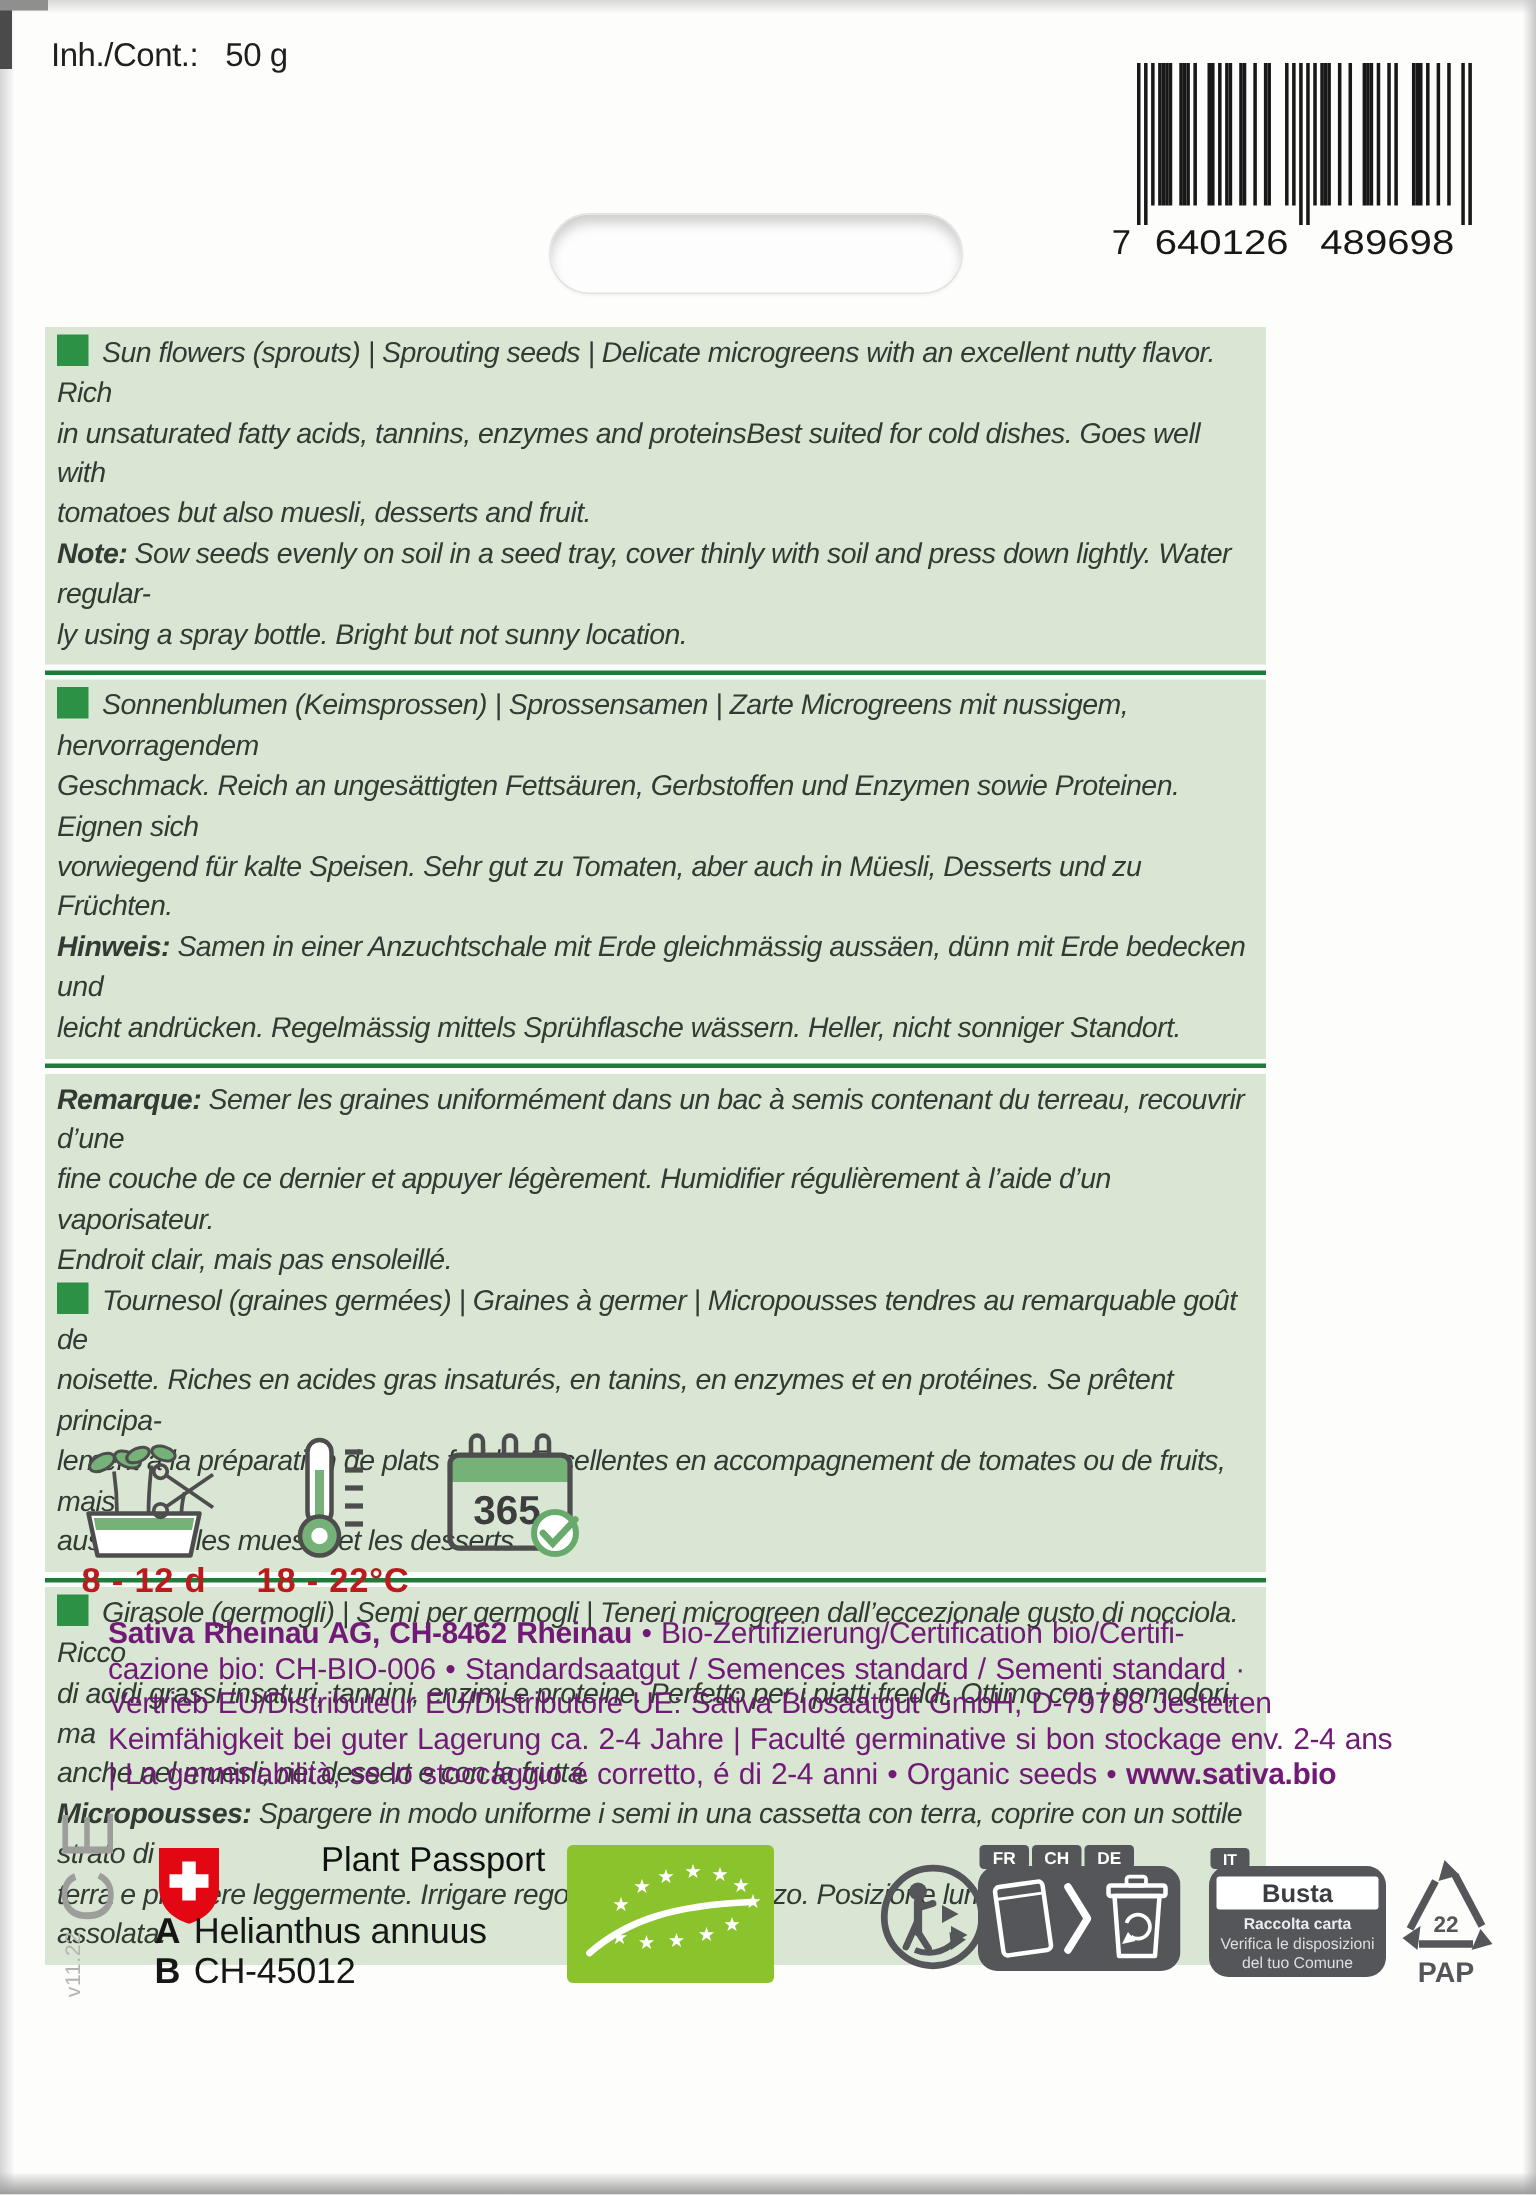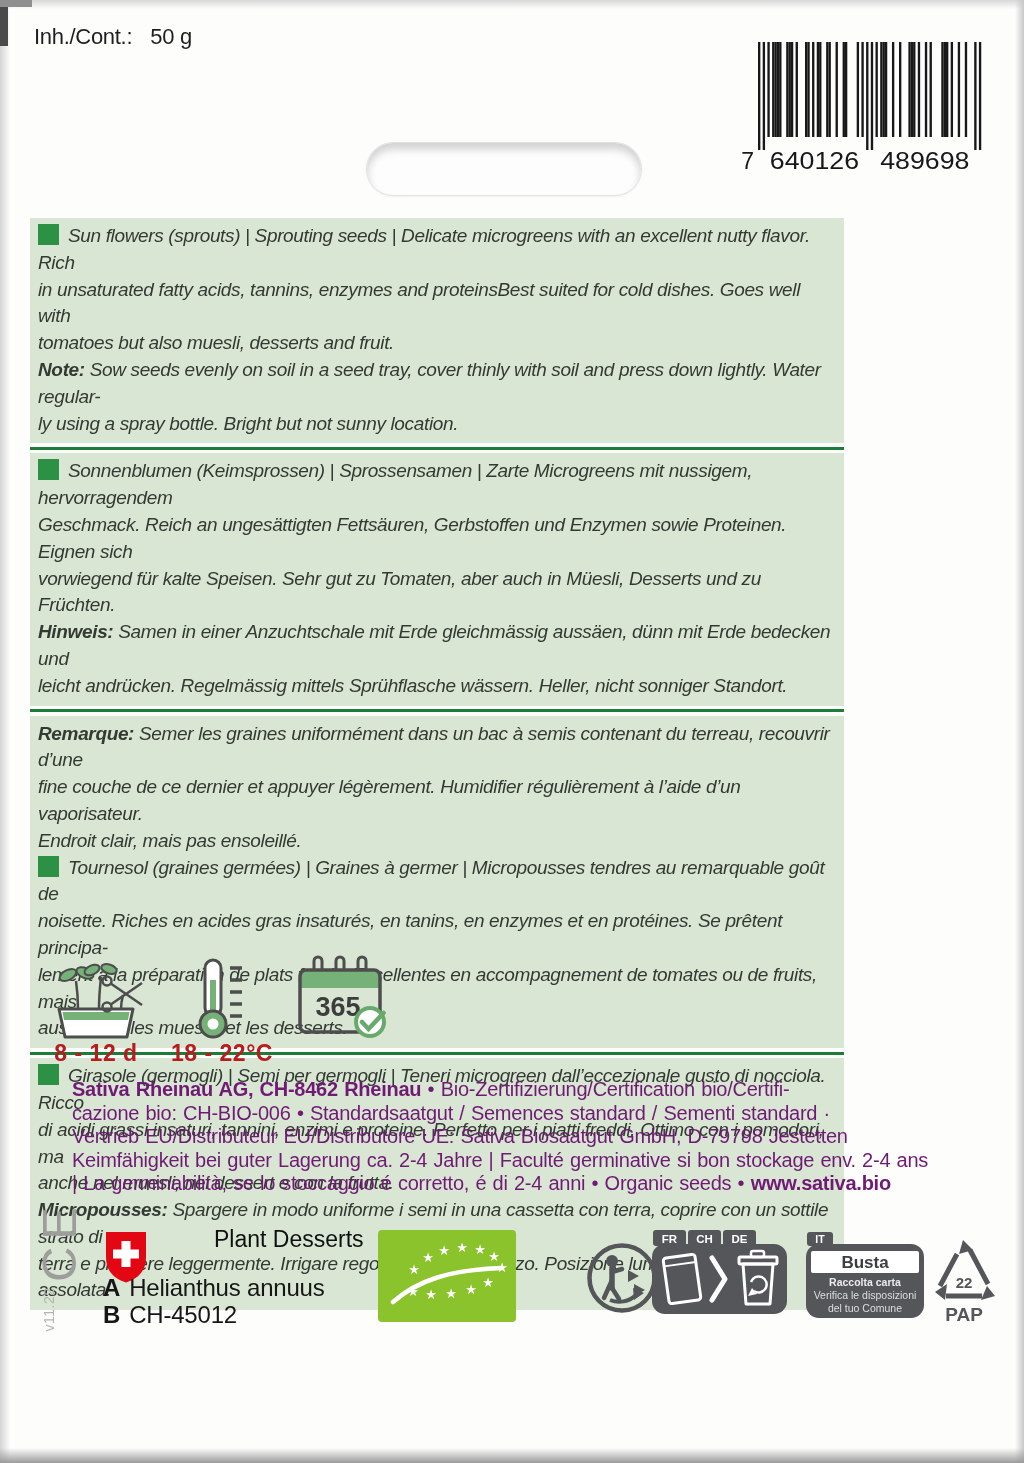--- a/index.html
+++ b/index.html
@@ -218,21 +218,21 @@
 
   <div class="abs ce-mark">CE</div>
   <div class="abs version">v11.22</div>
 
   <svg class="abs swiss" width="44" height="54" viewBox="0 0 44 54">
     <path d="M2,2 H42 V27 C42,42 33,49 22,52.5 C11,49 2,42 2,27 Z" fill="#e30613"></path>
     <rect x="17.5" y="11" width="9" height="26" fill="#fff"></rect>
     <rect x="9" y="19.5" width="26" height="9" fill="#fff"></rect>
   </svg>
 
-  <div class="abs pp-title">Plant Desserts</div>
+  <div class="abs pp-title">Plant Passport</div>
   <div class="abs pp-line pp-a"><b>A</b><span>Helianthus annuus</span></div>
   <div class="abs pp-line pp-b"><b>B</b><span>CH-45012</span></div>
 
   <svg class="abs eu-logo" width="138" height="92" viewBox="0 0 138 92">
     <rect width="138" height="92" rx="4" fill="#8bc32c"></rect>
     <path d="M15,72 C40,50 72,40 123,38" stroke="#fff" stroke-width="4.5" fill="none" stroke-linecap="round"></path>
     <text class="star" x="36" y="44" font-size="13" fill="#fff" text-anchor="middle">★</text>
     <text class="star" x="50" y="32" font-size="13" fill="#fff" text-anchor="middle">★</text>
     <text class="star" x="66" y="25" font-size="13" fill="#fff" text-anchor="middle">★</text>
     <text class="star" x="84" y="22" font-size="13" fill="#fff" text-anchor="middle">★</text>

